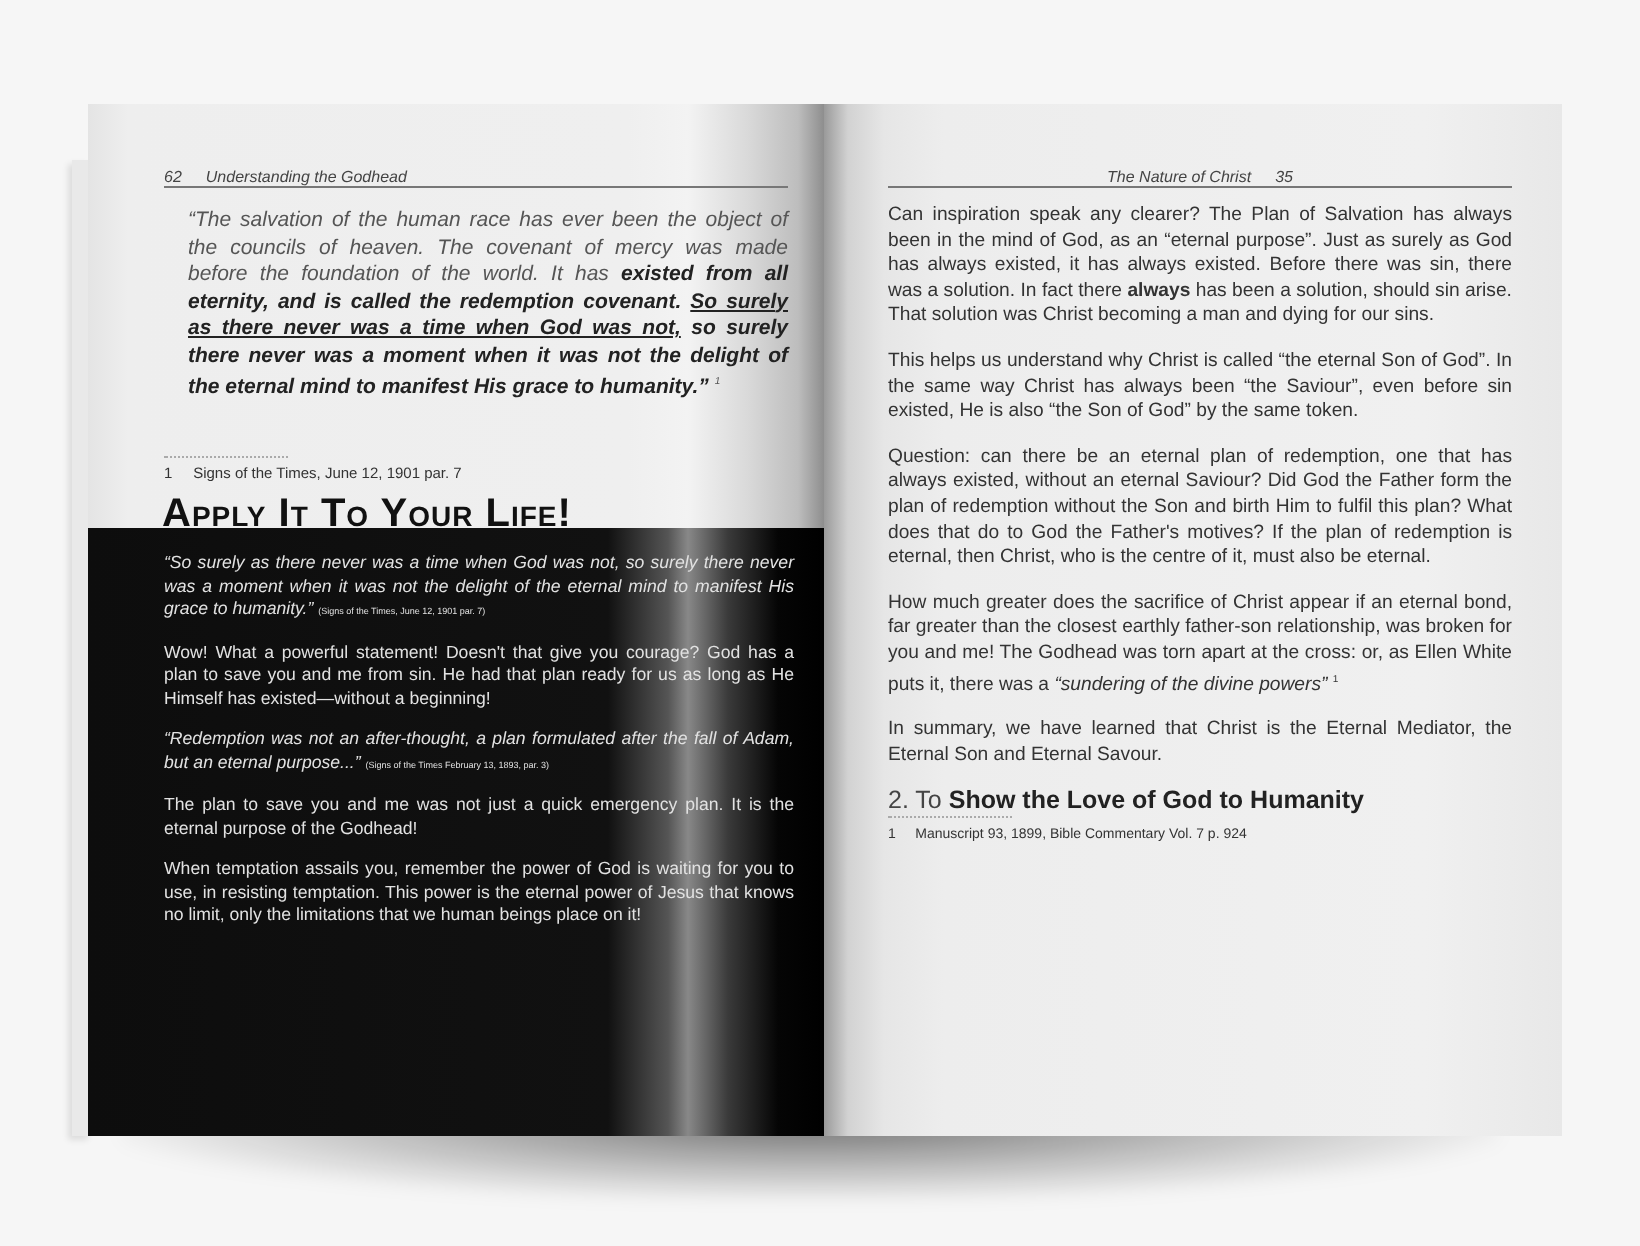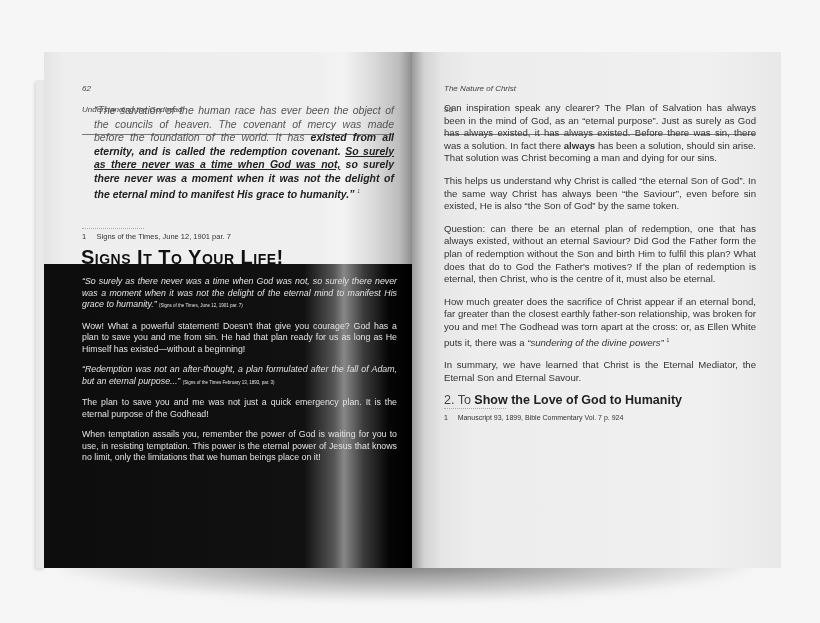--- a/index.html
+++ b/index.html
@@ -19,25 +19,25 @@
     }
     .page {
       position: absolute; top: 0; height: 516px; overflow: hidden;
       background: #eeeeee;
     }
     .page.left { left: 0; width: 368px; background: linear-gradient(to right, #e4e4e4 0px, #eeeeee 20px, #efefef 270px, #f3f3f3 300px, #d9d9d9 330px, #bdbdbd 355px, #8e8e8e 368px); }
     .page.right { left: 368px; width: 369px; background: linear-gradient(to right, #9a9a9a 0px, #d2d2d2 12px, #e6e6e6 30px, #ededed 60px, #f0f0f0 300px, #e8e8e8 369px); }
     .edge-left { position:absolute; left:-8px; top:28px; width:10px; height:488px; background:#e9e9e9; box-shadow:-2px 2px 3px rgba(0,0,0,0.1);}
     .running-head {
       position: absolute; top: 32px; font-size: 8px; font-style: italic; color: #444;
-      border-bottom: 1px solid #777; padding-bottom: 20px;
-      display: flex; gap: 12px; flex-direction: column;
+      border-bottom: 1px solid #777; padding-bottom: 0;
+      display: flex; gap: 12px;
     }
     .left .running-head { left: 38px; width: 312px; }
-    .right .running-head { left: 32px; width: 312px; justify-content: flex-start; }
+    .right .running-head { left: 32px; width: 312px; justify-content: center; }
     .quote-block {
       position: absolute; left: 50px; top: 52px; width: 300px;
       font-size: 10.5px; line-height: 13.5px; font-style: italic; color: #555; text-align: justify;
     }
     .quote-block b { color: #222; }
     .quote-block u { color: #222; font-weight: bold; }
     .footnote-left {
       position: absolute; left: 38px; top: 176px; font-size: 7.5px; color: #333;
     }
     .footnote-left .rule { width: 62px; border-top: 1px dotted #aaa; margin-bottom: 3px; }
@@ -90,21 +90,21 @@
       <sup>1</sup>
     </div>
 
     <div class="footnote-left">
       <div class="rule"></div>
       <span>1</span>&nbsp;&nbsp;&nbsp;&nbsp;
       <span>Signs of the Times, June 12, 1901 par. 7</span>
     </div>
 
     <div class="dark-panel"></div>
-    <div class="apply-title">Signs It To Your Life!</div>
+    <div class="apply-title">Apply It To Your Life!</div>
 
     <div class="dark-text">
       <p class="it"><span>“So surely as there never was a time when God was not, so surely there never was a moment when it was not the delight of the eternal mind to manifest His grace to humanity.”</span> <span class="cite">(Signs of the Times, June 12, 1901 par. 7)</span></p>
       <p>Wow! What a powerful statement! Doesn't that give you courage? God has a plan to save you and me from sin. He had that plan ready for us as long as He Himself has existed—without a beginning!</p>
       <p class="it"><span>“Redemption was not an after-thought, a plan formulated after the fall of Adam, but an eternal purpose...”</span> <span class="cite">(Signs of the Times February 13, 1893, par. 3)</span></p>
       <p>The plan to save you and me was not just a quick emergency plan. It is the eternal purpose of the Godhead!</p>
       <p>When temptation assails you, remember the power of God is waiting for you to use, in resisting temptation. This power is the eternal power of Jesus that knows no limit, only the limitations that we human beings place on it!</p>
     </div>
   </div>
 

